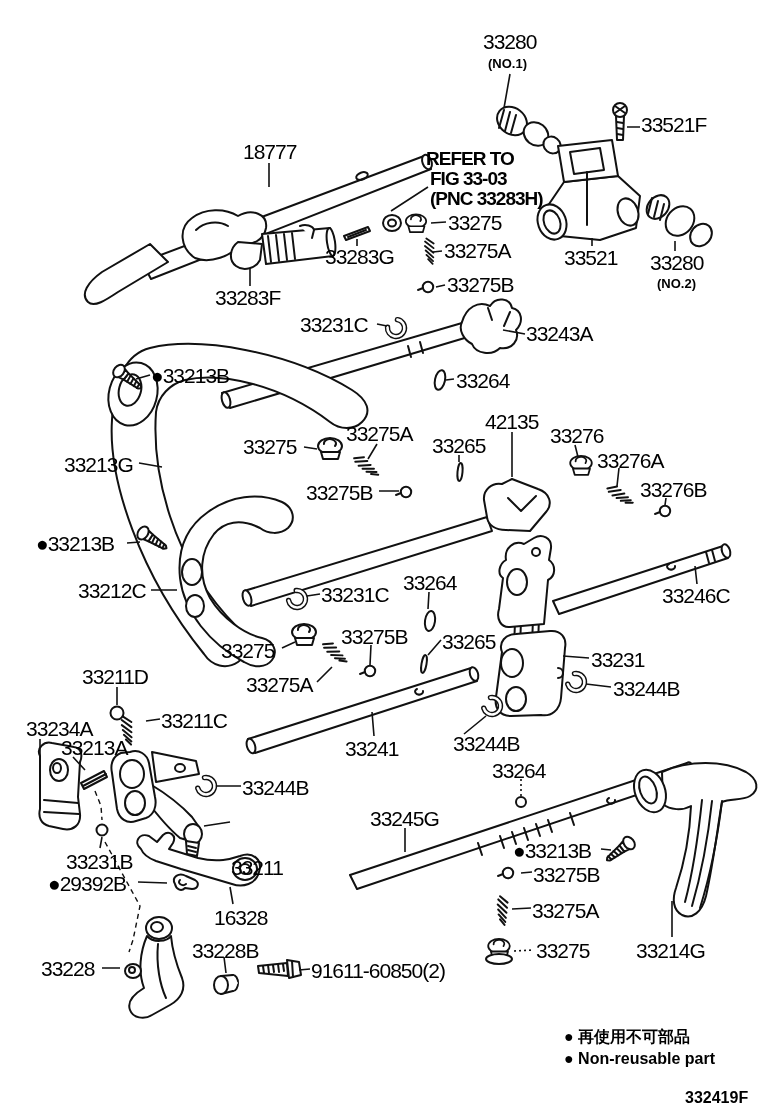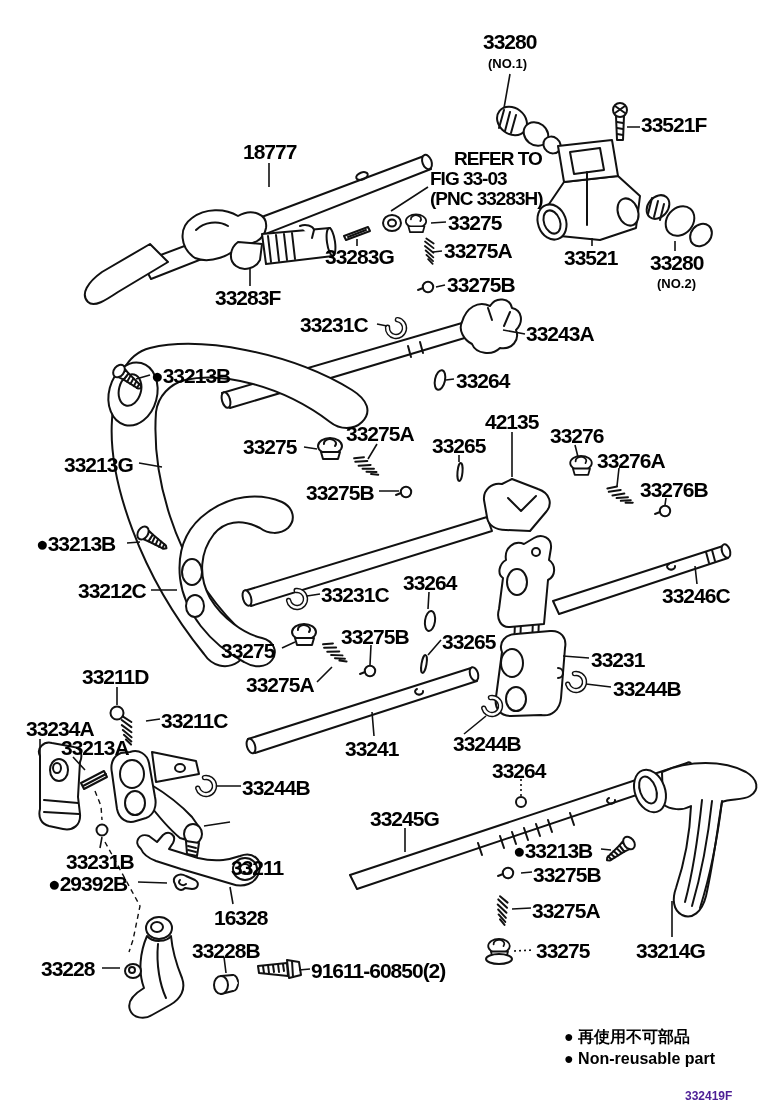--- a/index.html
+++ b/index.html
@@ -1,25 +1,25 @@
 <!DOCTYPE html>
 <html><head>
 <meta charset="utf-8">
 <style>
   html,body{margin:0;padding:0;background:#fff;}
   #stage{position:relative;width:760px;height:1112px;background:#fff;overflow:hidden;
          font-family:"Liberation Sans","DejaVu Sans",sans-serif;color:#000;}
   #art{position:absolute;left:0;top:0;}
-  .lbl{position:absolute;font-weight:700;font-size:21px;line-height:1;white-space:nowrap;
+  .lbl{position:absolute;font-weight:400;font-size:21px;line-height:1;white-space:nowrap;
        letter-spacing:-1px;color:#000;}
   .sub{position:absolute;font-weight:700;font-size:13px;line-height:1;white-space:nowrap;color:#000;}
   .note{position:absolute;font-weight:700;font-size:19px;line-height:20px;white-space:nowrap;
         letter-spacing:-1px;color:#000;}
   .leg{position:absolute;font-weight:700;font-size:16px;line-height:1;white-space:nowrap;color:#000;text-align:right;}
-  .fig{position:absolute;font-weight:700;font-size:12px;line-height:1;letter-spacing:0;color:#4c1d95;}
+  .fig{position:absolute;font-weight:700;font-size:16px;line-height:1;letter-spacing:0;color:#000000;}
 </style>
 </head>
 <body>
 
 <div id="stage">
 
 <svg id="art" width="760" height="1112" viewBox="0 0 760 1112">
   <defs>
     <g id="snapring">
       <circle r="8.5" fill="none" stroke="#111" stroke-width="5.4" stroke-dasharray="39 14"></circle>
@@ -292,21 +292,21 @@
   </g>
   <g stroke="#111" stroke-width="1.4" fill="none" stroke-dasharray="5 4">
     <path d="M95,791 L101,806 L102,820 M105,842 L140,906 L133,940 L129,952"></path>
   </g>
 </svg>
 
 <div class="lbl" style="left:483px;top:31px">33280</div>
 <div class="sub" style="left:488px;top:57px">(NO.1)</div>
 <div class="lbl" style="left:641px;top:114px">33521F</div>
 <div class="lbl" style="left:243px;top:141px">18777</div>
-<div class="note" style="left:454px;top:149px">REFER TO</div>
+<div class="note" style="left:426px;top:149px">REFER TO</div>
 <div class="note" style="left:430px;top:169px">FIG 33-03</div>
 <div class="note" style="left:430px;top:189px">(PNC 33283H)</div>
 <div class="lbl" style="left:448px;top:212px">33275</div>
 <div class="lbl" style="left:325px;top:246px">33283G</div>
 <div class="lbl" style="left:444px;top:240px">33275A</div>
 <div class="lbl" style="left:564px;top:247px">33521</div>
 <div class="lbl" style="left:650px;top:252px">33280</div>
 <div class="sub" style="left:657px;top:277px">(NO.2)</div>
 <div class="lbl" style="left:215px;top:287px">33283F</div>
 <div class="lbl" style="left:447px;top:274px">33275B</div>

